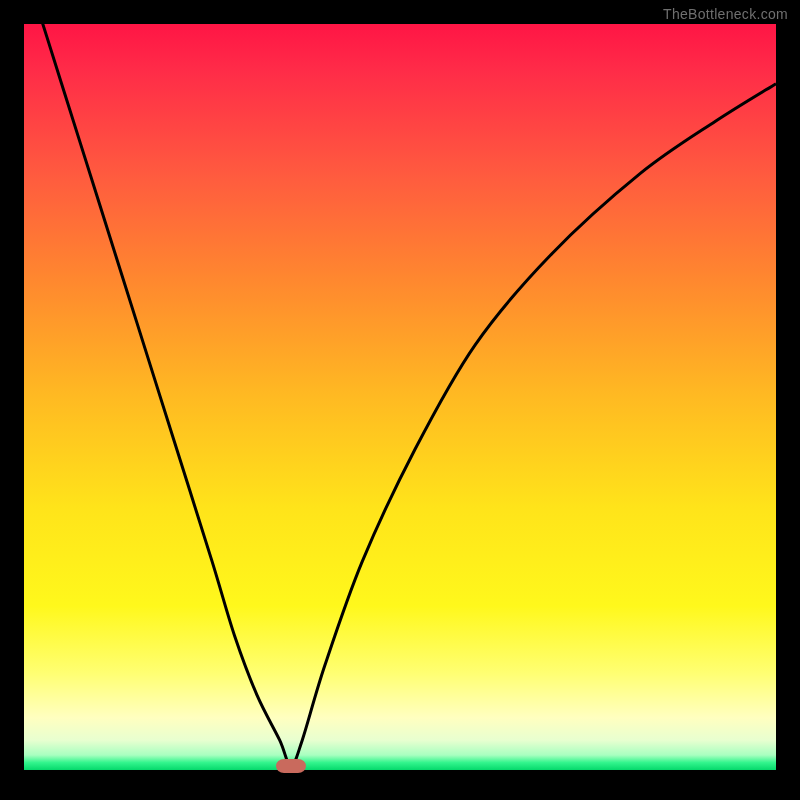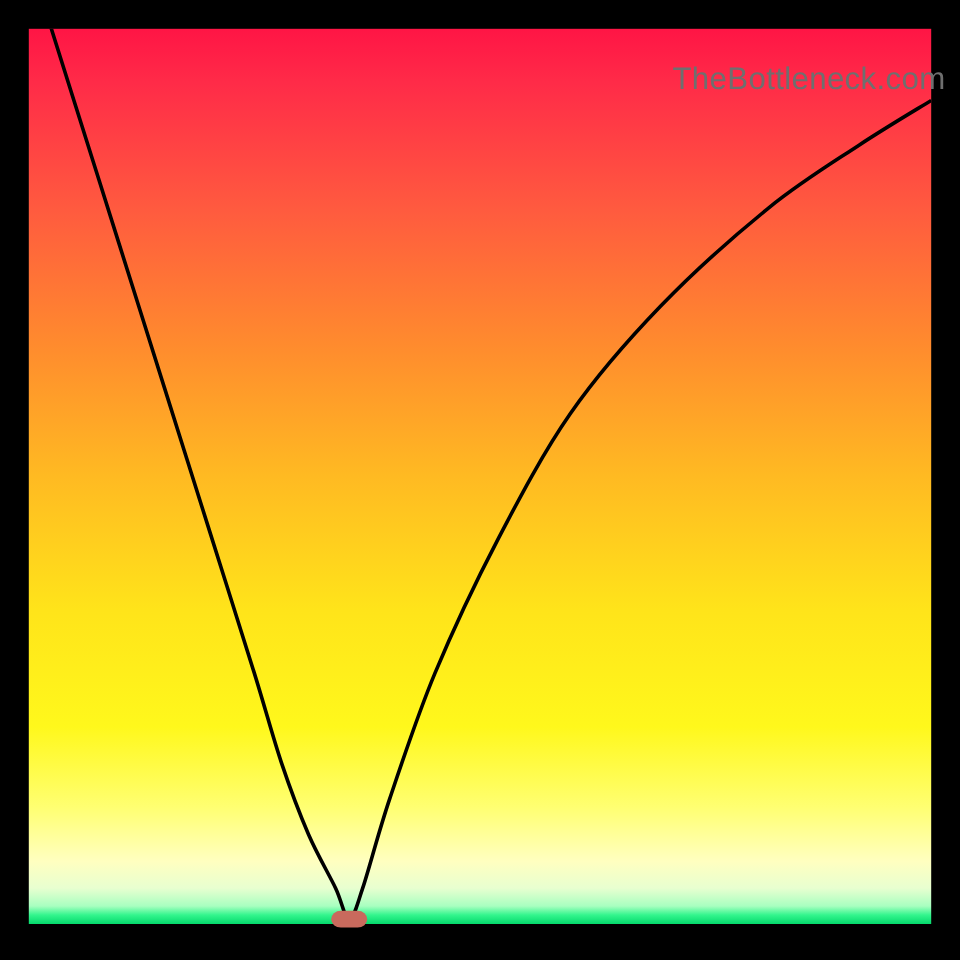--- a/index.html
+++ b/index.html
@@ -15,25 +15,24 @@
     position: relative;
     width: 800px;
     height: 800px;
     background: #000;
   }
   .watermark {
     position: absolute;
     top: 6px;
     right: 12px;
     color: #6f6f6f;
-    font-size: 26px;
+    font-size: 14px;
     font-weight: 500;
     letter-spacing: 0.3px;
     z-index: 5;
-    margin-top: 44px;
   }
   .plot-outer {
     position: absolute;
     left: 24px;
     top: 24px;
     width: 752px;
     height: 758px;
     background: #000;
   }
   .gradient {

